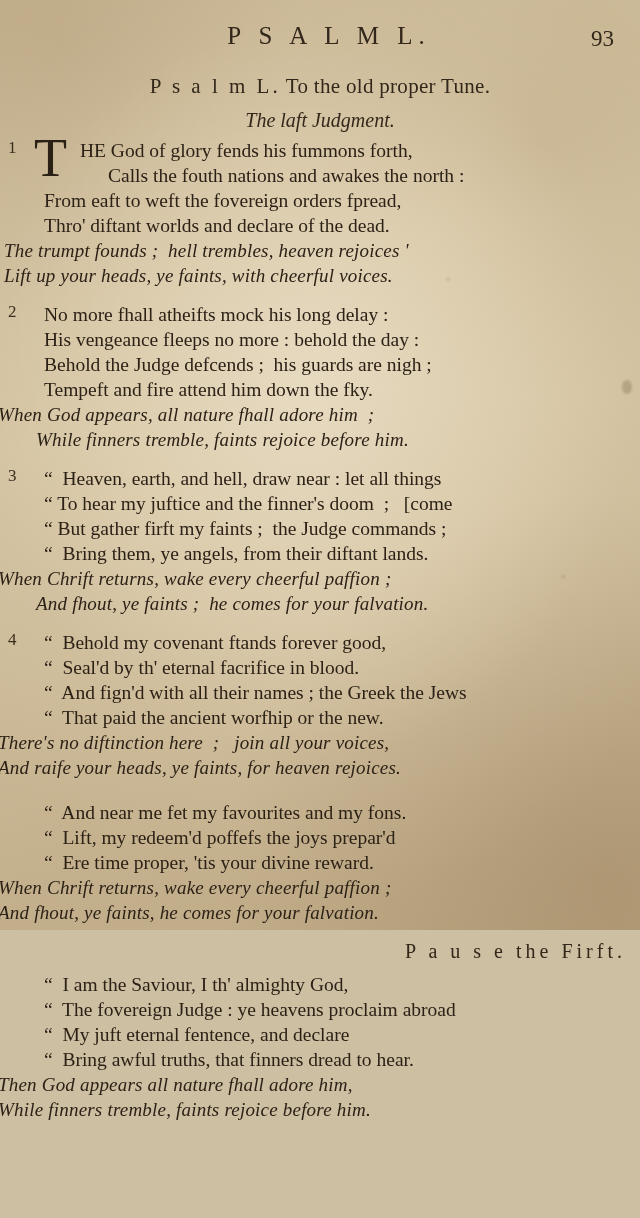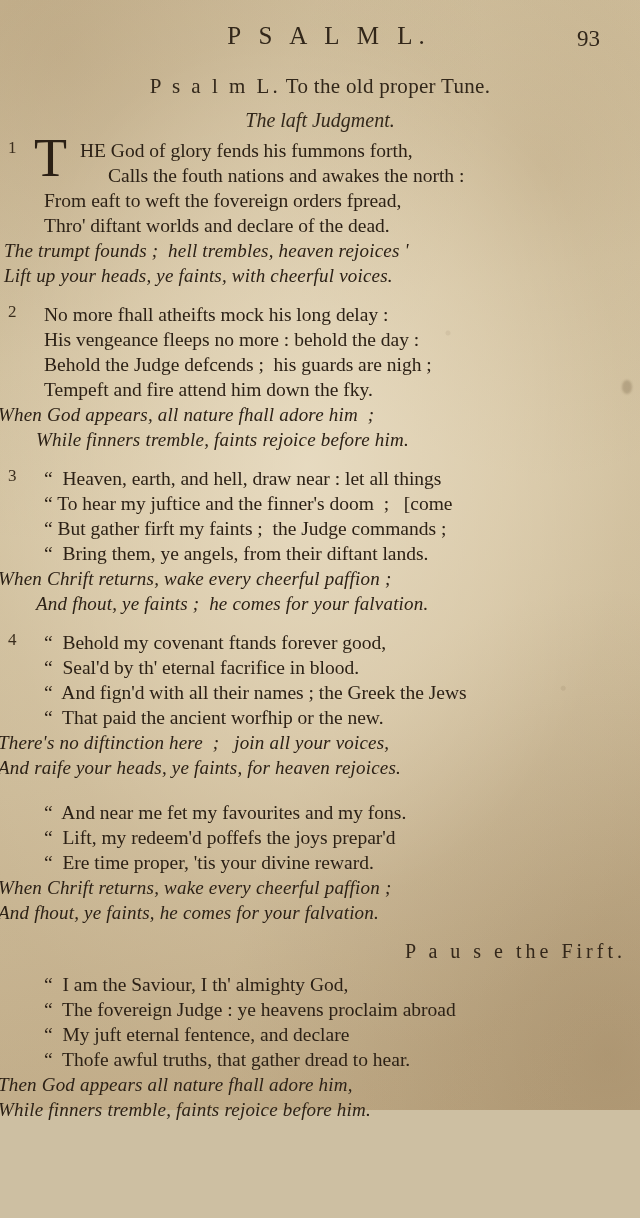--- a/index.html
+++ b/index.html
@@ -11,21 +11,21 @@
     height: 1218px;
     background: #cdbfa2;
     font-family: "Liberation Serif", serif;
     color: #2a2016;
     overflow: hidden;
   }
   
   .page {
     position: relative;
     width: 640px;
-    height: 1110px;
+    height: 930px;
     background:
       radial-gradient(ellipse 70% 55% at 48% 42%, rgba(233,221,196,0.85) 0%, rgba(223,208,179,0.55) 45%, rgba(197,178,146,0.25) 72%, rgba(170,147,111,0.18) 100%),
       radial-gradient(ellipse 120% 80% at 10% 5%, rgba(150,121,82,0.30) 0%, rgba(150,121,82,0.0) 55%),
       radial-gradient(ellipse 100% 70% at 95% 95%, rgba(132,104,68,0.35) 0%, rgba(132,104,68,0.0) 60%),
       radial-gradient(ellipse 60% 40% at 85% 15%, rgba(160,130,88,0.25) 0%, rgba(160,130,88,0.0) 70%),
       linear-gradient(170deg, #d6c6a4 0%, #ddcfae 30%, #d3c2a0 65%, #c3ae8a 100%);
     box-sizing: border-box;
   }
   .page::after {
     content: "";
@@ -56,21 +56,21 @@
   }
   .running-head .rh-title {
     font-size: 25px;
     letter-spacing: 6px;
     font-weight: 500;
     color: #32271a;
     margin-left: 18px;
   }
   .running-head .rh-page {
     position: absolute;
-    right: 26px;
+    right: 12px;
     top: 4px;
     font-size: 23px;
     color: #32271a;
   }
 
   .psalm-head {
     text-align: center;
     font-size: 21px;
     color: #32271a;
     margin: 20px 0 0 0;
@@ -234,19 +234,19 @@
     </div>
 
     <div class="pause">
       <span class="sp">P a u s e   the Firft.</span>
     </div>
 
     <div class="stanza">
       <div class="line indent1">“  I am the Saviour, I th' almighty God,</div>
       <div class="line indent1">“  The fovereign Judge : ye heavens proclaim abroad</div>
       <div class="line indent1">“  My juft eternal fentence, and declare</div>
-      <div class="line indent1">“  Thofe awful truths, that gather dread to hear.</div>
+      <div class="line indent1">“  Bring awful truths, that finners dread to hear.</div>
       <div class="line italic hang-left2">Then God appears all nature fhall adore him,</div>
       <div class="line italic hang-left2">While finners tremble, faints rejoice before him.</div>
     </div>
 
   </div>
 </div>
 
 </body></html>

